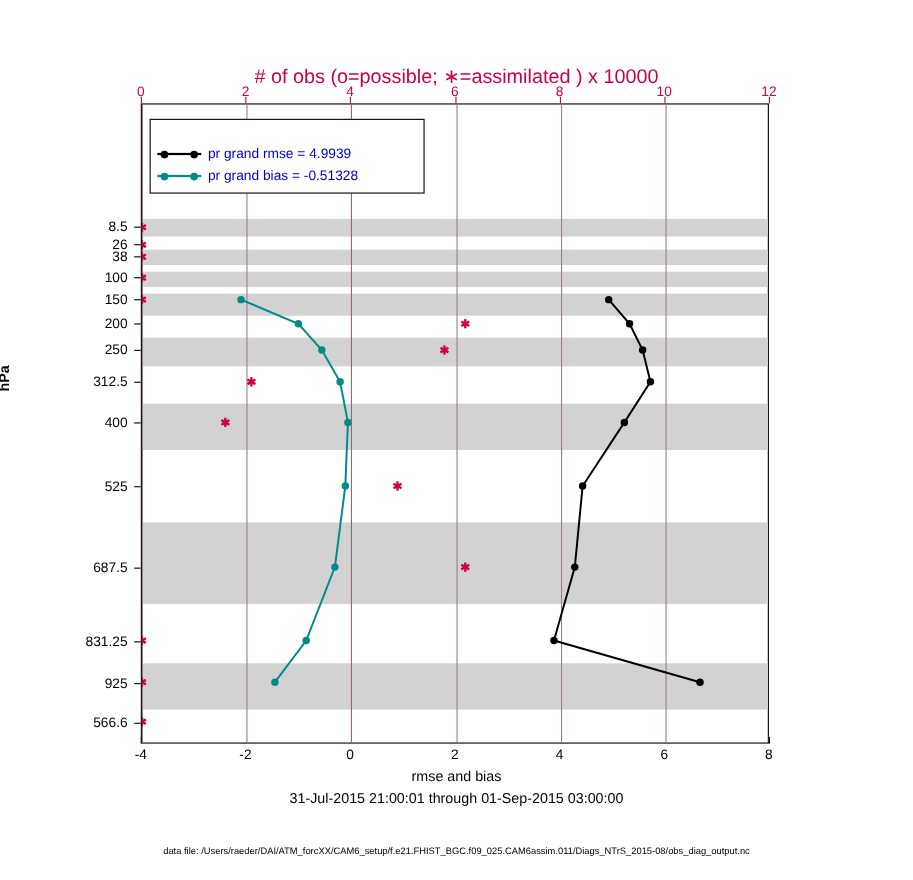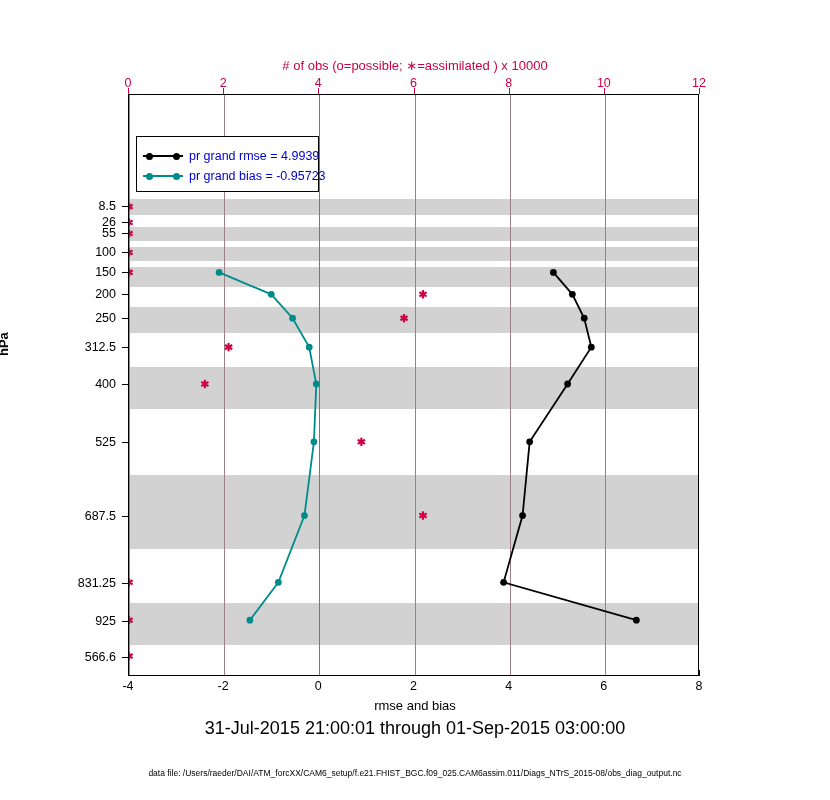--- a/index.html
+++ b/index.html
@@ -33,21 +33,21 @@
     font-weight: bold;
     line-height: 19px;
     letter-spacing: 0.2px;
   }
   .top-axis-label {
     position: absolute;
     left: 0;
     top: 58px;
     width: 830px;
     text-align: center;
-    font-size: 13px;
+    font-size: 18px;
     color: #cc0044;
   }
 
   
   .plot {
     position: absolute;
     left: 128px;
     top: 94px;
     width: 571px;
     height: 582px;
@@ -140,42 +140,41 @@
     width: 830px;
     text-align: center;
     font-size: 13px;
   }
   .subtitle {
     position: absolute;
     left: 0;
     top: 718px;
     width: 830px;
     text-align: center;
-    font-size: 18px;
+    font-size: 13px;
   }
   .footer {
     position: absolute;
     left: 0;
     top: 768px;
     width: 830px;
     text-align: center;
     font-size: 8.5px;
     color: #000;
   }
   
   .legend {
     position: absolute;
     left: 136px;
     top: 108px;
-    width: 183px;
+    width: 250px;
     background: #ffffff;
     border: 1px solid #000000;
-    padding: 10px 8px 6px 6px;
+    padding: 22px 8px 6px 6px;
     box-sizing: border-box;
-    margin-top: 28px;
   }
   .legend-row {
     display: flex;
     align-items: center;
     height: 18px;
     white-space: nowrap;
   }
   .legend-row + .legend-row { margin-top: 2px; }
   .legend-key {
     width: 40px;
@@ -246,21 +245,21 @@
       <div class="tick-mark-bottom" style="left: 603.833px;"></div>
       <div class="tick-bottom" style="left: 699px;">8</div>
       <div class="tick-mark-bottom" style="left: 699px;"></div>
     </div>
 
   <div id="left-ticks">
       <div class="tick-left" style="top: 206px;">8.5</div>
       <div class="tick-mark-left" style="top: 206px;"></div>
       <div class="tick-left" style="top: 222px;">26</div>
       <div class="tick-mark-left" style="top: 222px;"></div>
-      <div class="tick-left" style="top: 233px;">55</div>
+      <div class="tick-left" style="top: 233px;">38</div>
       <div class="tick-mark-left" style="top: 233px;"></div>
       <div class="tick-left" style="top: 252px;">100</div>
       <div class="tick-mark-left" style="top: 252px;"></div>
       <div class="tick-left" style="top: 272px;">150</div>
       <div class="tick-mark-left" style="top: 272px;"></div>
       <div class="tick-left" style="top: 294px;">200</div>
       <div class="tick-mark-left" style="top: 294px;"></div>
       <div class="tick-left" style="top: 318px;">250</div>
       <div class="tick-mark-left" style="top: 318px;"></div>
       <div class="tick-left" style="top: 347px;">312.5</div>
@@ -405,17 +404,17 @@
         <span class="lk-dot d2" style="background:#000000"></span>
       </span>
       <span class="legend-text">pr grand rmse = 4.9939</span>
     </div>
     <div class="legend-row">
       <span class="legend-key">
         <span class="lk-line" style="background:#008b8b"></span>
         <span class="lk-dot d1" style="background:#008b8b"></span>
         <span class="lk-dot d2" style="background:#008b8b"></span>
       </span>
-      <span class="legend-text">pr grand bias = -0.95723</span>
+      <span class="legend-text">pr grand bias = -0.51328</span>
     </div>
   </div>
 
 </div>
 
 </body></html>

